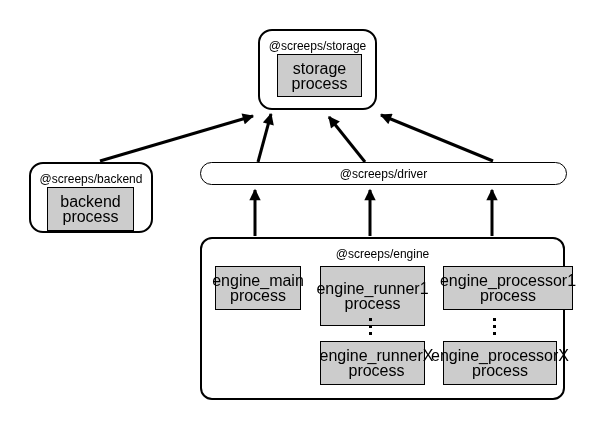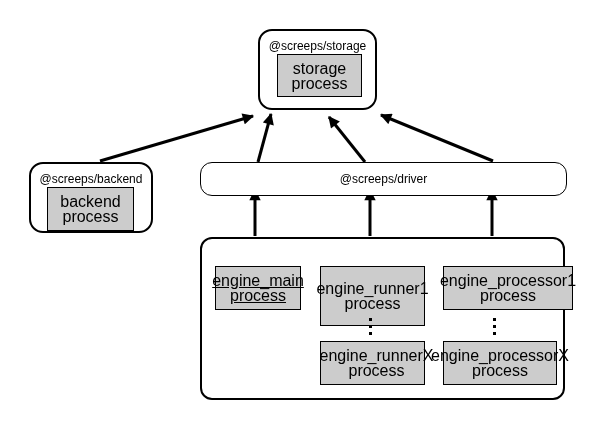--- a/index.html
+++ b/index.html
@@ -50,28 +50,28 @@
     white-space: pre-line;
     display: flex;
     align-items: center;
     justify-content: center;
   }
   .node-storage   { left: 258px; top: 29px;  width: 119px; height: 81px; }
   .storage-proc   { left: 17px;  top: 23px;  width: 85px;  height: 43px; }
   .node-backend   { left: 29px;  top: 162px; width: 124px; height: 71px; }
   .backend-proc   { left: 16px;  top: 23px;  width: 87px;  height: 44px; }
   .node-driver {
-    left: 200px; top: 162px; width: 367px; height: 34px;
+    left: 200px; top: 162px; width: 367px; height: 23px;
     border-radius: 12px;
     border-width: 1.5px;
     display: flex; align-items: center; justify-content: center;
   }
   .driver-title { padding-top: 0; }
   .node-engine    { left: 200px; top: 237px; width: 365px; height: 163px; border-radius: 12px; }
-  .engine-main        { left: 13px;  top: 27px;  width: 86px;  height: 44px; text-decoration: underline; }
+  .engine-main        { left: 13px;  top: 27px;  width: 86px;  height: 44px; }
   .engine-runner1     { left: 118px; top: 27px;  width: 105px; height: 60px; }
   .engine-processor1  { left: 241px; top: 27px;  width: 130px; height: 44px; }
   .engine-runnerX     { left: 118px; top: 102px; width: 105px; height: 44px; padding-left: 8px; }
   .engine-processorX  { left: 241px; top: 102px; width: 114px; height: 44px; }
   .vdots {
     position: absolute;
     width: 3px; height: 3px;
     background: var(--arrow);
     box-shadow: 0 7px 0 var(--arrow), 0 14px 0 var(--arrow);
   }
@@ -108,20 +108,21 @@
     <div class="node-title">@screeps/backend</div>
     <div class="proc backend-proc">backend
 process</div>
   </div>
 
   <div class="node node-driver">
     <div class="node-title driver-title">@screeps/driver</div>
   </div>
 
   <div class="node node-engine">
+    <div class="node-title">@screeps/engine</div>
     <div class="proc engine-main">engine_main
 process</div>
     <div class="proc engine-runner1">engine_runner1
 process</div>
     <div class="proc engine-processor1">engine_processor1
 process</div>
     <div class="vdots vdots-runner"></div>
     <div class="vdots vdots-processor"></div>
     <div class="proc engine-runnerX">engine_runnerX
 process</div>

